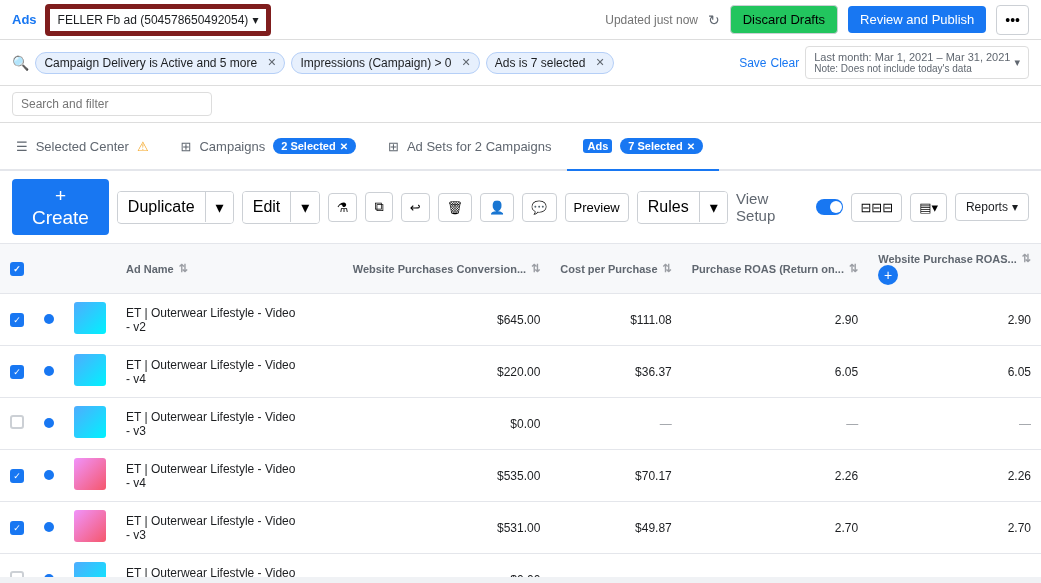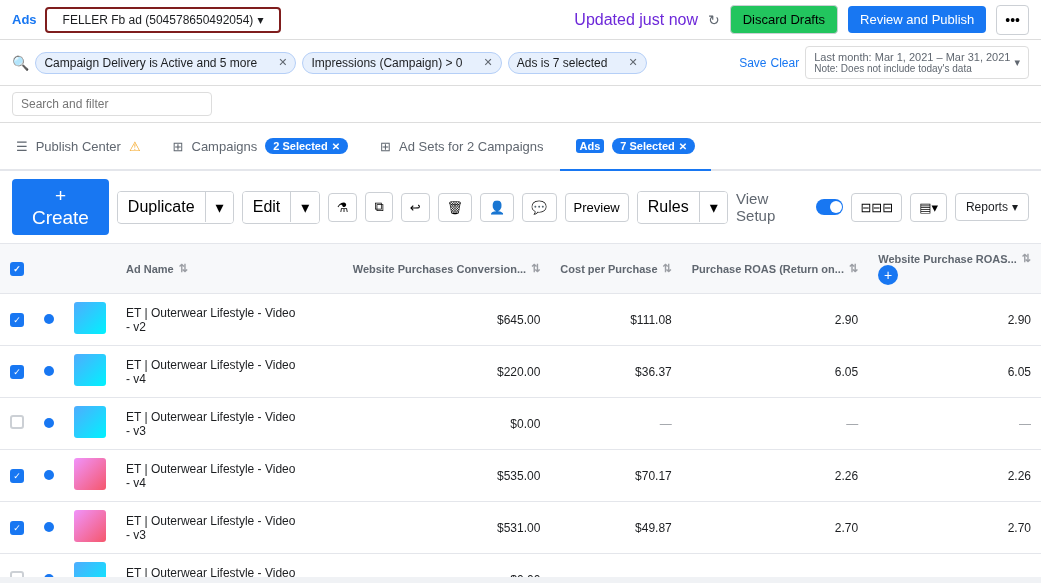--- a/index.html
+++ b/index.html
@@ -1,31 +1,31 @@
 <!DOCTYPE html>
 <html><head>
   <meta charset="utf-8">
   <style>
     * { box-sizing: border-box; margin: 0; padding: 0; }
     body { font-family: -apple-system, BlinkMacSystemFont, 'Segoe UI', sans-serif; font-size: 12px; background: #f0f2f5; color: #1c1e21; overflow: hidden; }
 
     
     .top-bar { display: flex; align-items: center; background: #fff; border-bottom: 1px solid #ddd; padding: 0 12px; height: 40px; gap: 8px; }
     .top-bar-brand { font-size: 13px; font-weight: 600; color: #1877f2; }
-    .account-selector { display: flex; align-items: center; background: #fff; border: 2px solid #7f1d1d; border-radius: 4px; padding: 4px 16px; font-size: 12px; cursor: pointer; gap: 4px; }
+    .account-selector { display: flex; align-items: center; background: #fff; border: 5px solid #7f1d1d; border-radius: 4px; padding: 4px 8px; font-size: 12px; cursor: pointer; gap: 4px; }
     .top-bar-right { margin-left: auto; display: flex; align-items: center; gap: 10px; }
-    .updated-text { font-size: 16px; color: #6d28d9; }
+    .updated-text { font-size: 12px; color: #737373; }
     .refresh-btn { background: none; border: none; cursor: pointer; color: #606770; font-size: 14px; }
     .discard-btn { background: #22c55e; border: 1px solid #ccd0d5; border-radius: 4px; padding: 6px 12px; font-size: 13px; cursor: pointer; }
     .publish-btn { background: #1877f2; color: #fff; border: none; border-radius: 4px; padding: 6px 12px; font-size: 13px; cursor: pointer; }
     .more-btn { background: none; border: 1px solid #ccd0d5; border-radius: 4px; padding: 6px 8px; cursor: pointer; font-size: 14px; }
 
     
     .filter-bar { background: #fff; border-bottom: 1px solid #ddd; padding: 6px 12px; display: flex; align-items: center; gap: 6px; flex-wrap: wrap; }
-    .filter-chip { display: flex; align-items: center; background: #e7f0fd; border: 1px solid #b5cff7; border-radius: 16px; padding: 3px 8px; font-size: 12px; gap: 19px; }
+    .filter-chip { display: flex; align-items: center; background: #e7f0fd; border: 1px solid #b5cff7; border-radius: 16px; padding: 3px 8px; font-size: 12px; gap: 8px; }
     .filter-chip .close { cursor: pointer; color: #606770; font-size: 11px; margin-left: 2px; }
     .save-clear { margin-left: auto; display: flex; gap: 4px; font-size: 12px; }
     .save-clear button { background: none; border: none; cursor: pointer; color: #1877f2; font-size: 12px; }
     .date-range { display: flex; align-items: center; gap: 4px; font-size: 11px; color: #606770; background: #fff; border: 1px solid #ddd; border-radius: 4px; padding: 4px 8px; cursor: pointer; }
 
     
     .search-row { background: #fff; padding: 6px 12px; border-bottom: 1px solid #ddd; }
     .search-input { width: 200px; border: 1px solid #ddd; border-radius: 4px; padding: 4px 8px; font-size: 12px; color: #606770; }
 
     
@@ -111,21 +111,21 @@
   </div>
 </div>
 
 <div class="search-row">
   <input class="search-input" type="text" placeholder="Search and filter" style="">
 </div>
 
 <div class="nav-tabs">
   <div class="nav-tab">
     <span>☰</span>
-    <span>Publish Center</span>
+    <span>Selected Center</span>
     <span style="color:#f5a623; font-size:13px;">⚠</span>
   </div>
   <div class="nav-tab">
     <span>⊞</span>
     <span>Campaigns</span>
     <span class="badge">2 Selected <span class="badge-close">✕</span></span>
   </div>
   <div class="nav-tab">
     <span>⊞</span>
     <span>Ad Sets for 2 Campaigns</span>

